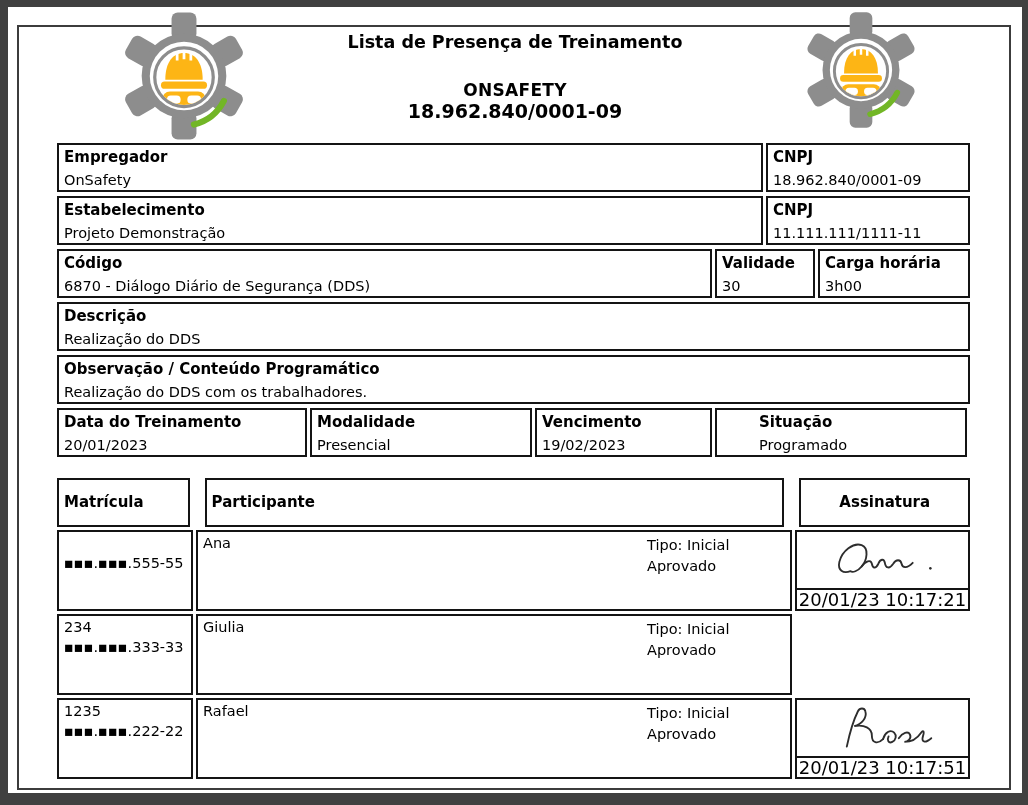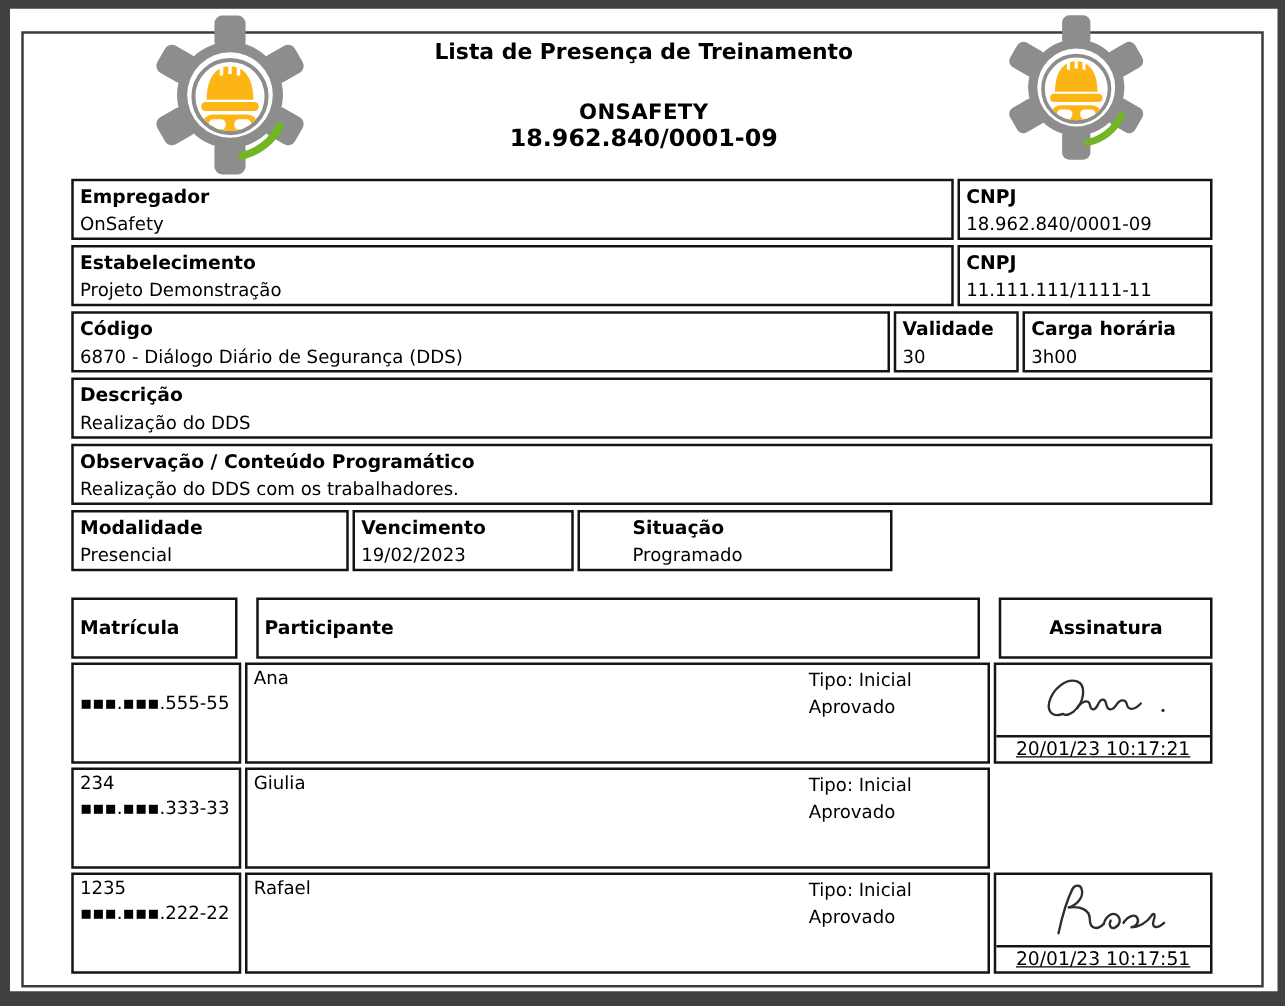--- a/index.html
+++ b/index.html
@@ -40,22 +40,22 @@
   .prow { display:flex; gap:3px; height:81px; }
   .m-cell { width:136px; }
   .p-cell { width:596px; position:relative; }
   .s-cell { width:175px; padding:0; display:flex; flex-direction:column; }
   .s-head { width:175px; justify-content:center; }
   .mline { font-size:14.5px; line-height:20px; min-height:20px; white-space:nowrap; }
   .pname { font-size:14.5px; line-height:21px; }
   .tipo-block { position:absolute; left:449px; top:3px; font-size:14.5px; line-height:21px; }
   .sig-area { flex:1; display:flex; align-items:center; justify-content:center; overflow:hidden; }
   .sig-area svg { width:152px; height:52px; }
-  .stamp { height:21px; border-top:2px solid #141414; font-size:15px; line-height:19px;
-           text-align:center; white-space:nowrap;text-decoration:underline; }
+  .stamp { height:21px; border-top:2px solid #141414; font-size:18px; line-height:19px;
+           text-align:center; white-space:nowrap; }
 </style>
 </head>
 <body>
 
 <svg width="0" height="0" style="position:absolute">
   <defs>
     <clipPath id="gearclip">
         <circle cx="50" cy="51" r="22.2"></circle>
       </clipPath>
     <g id="gear-logo">
@@ -173,20 +173,24 @@
           <div class="val">Realização do DDS</div>
         </div>
       </div>
       <div class="irow">
         <div class="cell w-full">
           <div class="lbl">Observação / Conteúdo Programático</div>
           <div class="val">Realização do DDS com os trabalhadores.</div>
         </div>
       </div>
       <div class="irow">
+        <div class="cell w-data">
+          <div class="lbl">Data do Treinamento</div>
+          <div class="val">20/01/2023</div>
+        </div>
         <div class="cell w-moda">
           <div class="lbl">Modalidade</div>
           <div class="val">Presencial</div>
         </div>
         <div class="cell w-venc">
           <div class="lbl">Vencimento</div>
           <div class="val">19/02/2023</div>
         </div>
         <div class="cell w-sit">
           <div class="lbl">Situação</div>

